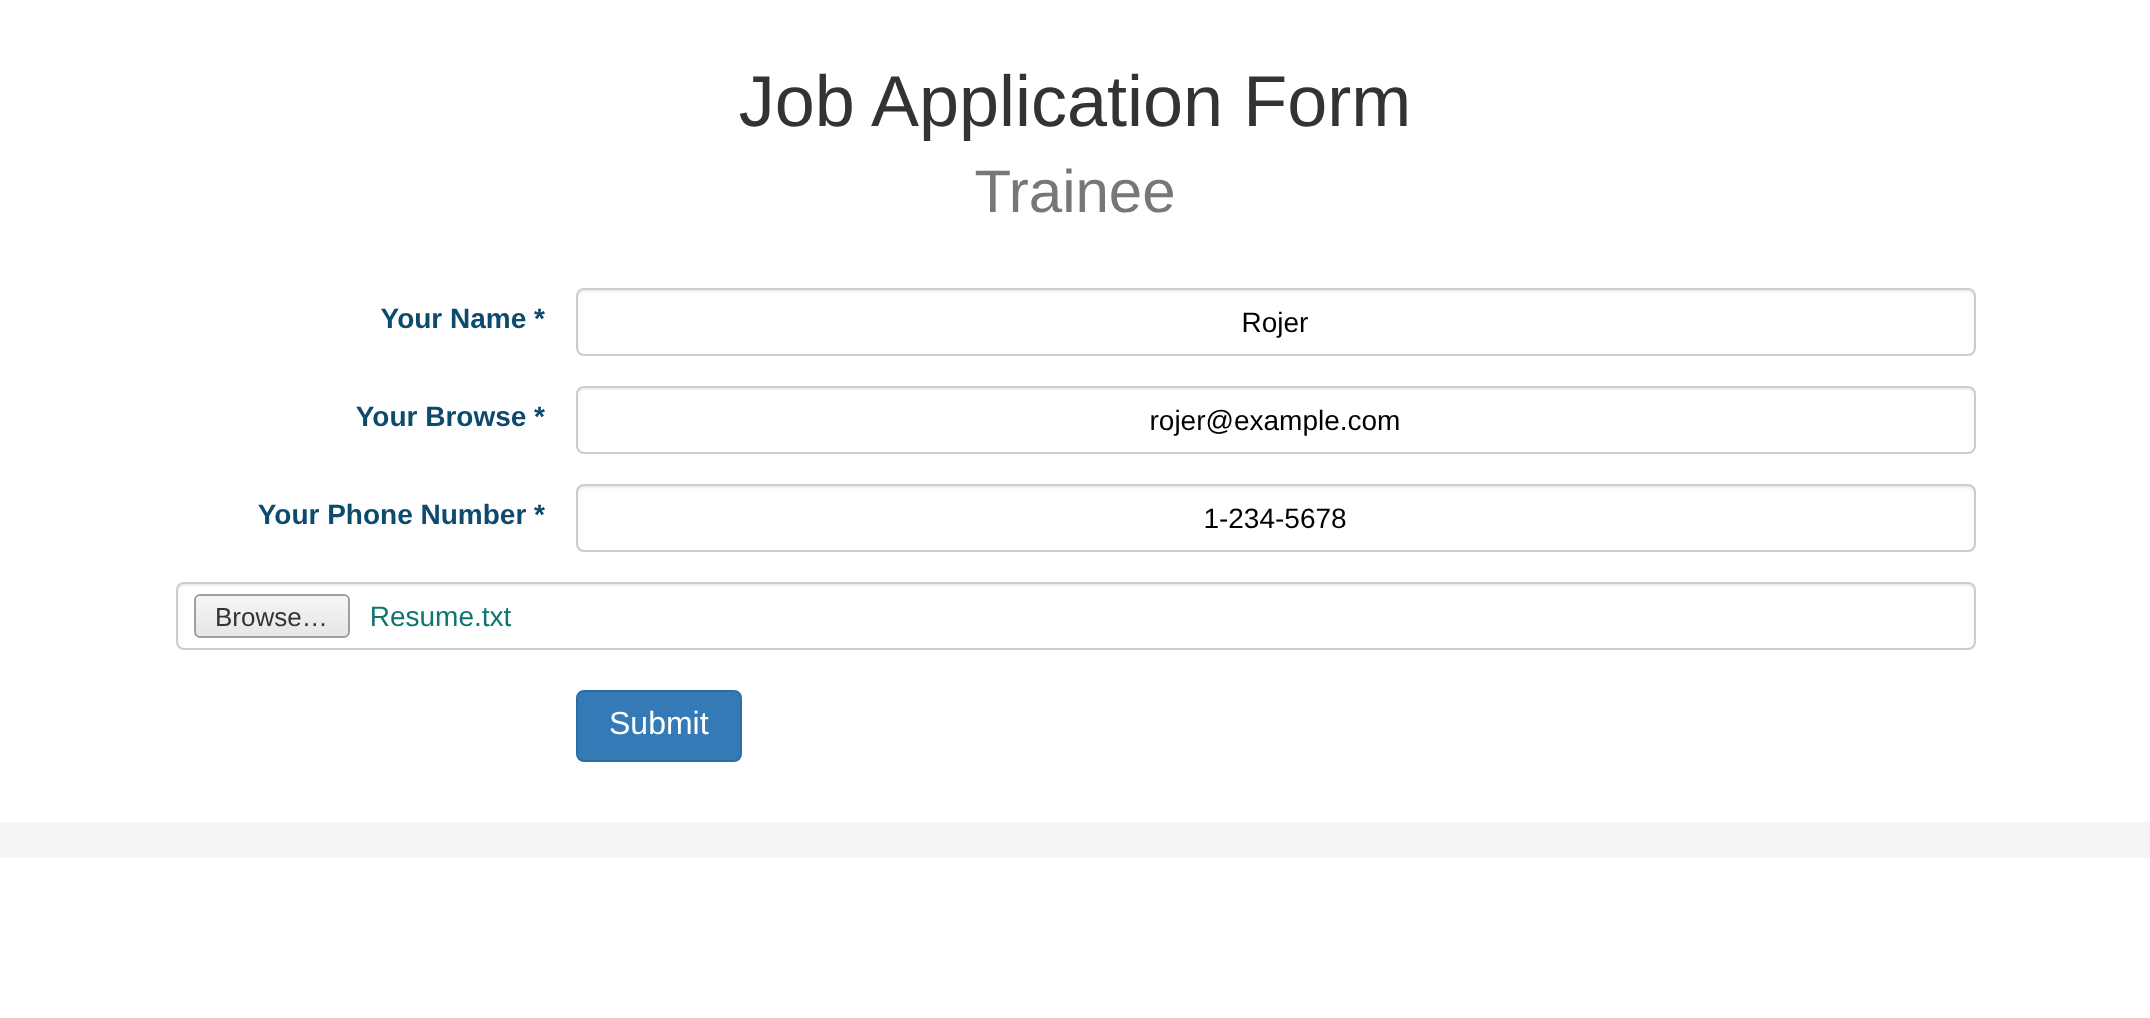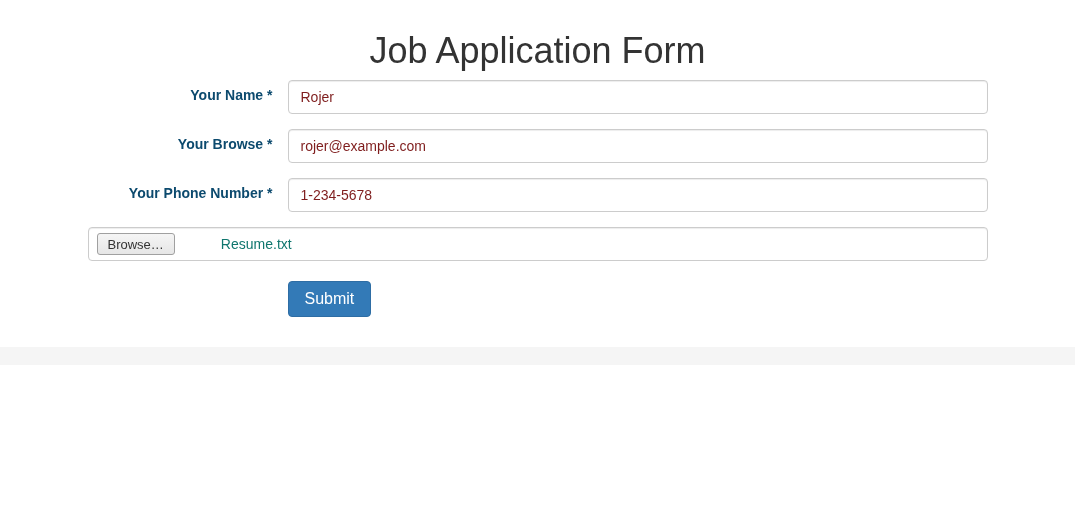--- a/index.html
+++ b/index.html
@@ -51,26 +51,27 @@
     .form-control-wrap {
       flex: 1;
     }
     .form-control {
       display: block;
       width: 100%;
       height: 34px;
       padding: 6px 12px;
       font-size: 14px;
       line-height: 1.42857;
-      color: #7f1d1d;
+      color: #000000;
       background-color: #fff;
       border: 1px solid #ccc;
       border-radius: 4px;
       box-shadow: inset 0 1px 1px rgba(0,0,0,.075);
       font-family: inherit;
+      text-align: center;
     }
     textarea.form-control {
       height: 58px;
       resize: both;
       vertical-align: top;
       padding: 6px 12px;
     }
     .textarea-wrap {
       position: relative;
     }
@@ -93,21 +94,20 @@
     .file-control {
       display: flex;
       align-items: center;
       width: 100%;
       height: 34px;
       padding: 4px 8px;
       background-color: #fff;
       border: 1px solid #ccc;
       border-radius: 4px;
       box-shadow: inset 0 1px 1px rgba(0,0,0,.075);
-      gap: 36px;
     }
     .browse-btn {
       font-family: inherit;
       font-size: 13px;
       height: 22px;
       padding: 0 10px;
       background: linear-gradient(#f5f5f5, #e6e6e6);
       border: 1px solid #a0a0a0;
       border-radius: 3px;
       color: #333;
@@ -138,20 +138,21 @@
       height: 18px;
       background: #f5f5f5;
       width: 100%;
     }
   </style>
 </head>
 <body>
 
 <div class="container">
   <h1 class="page-title">Job Application Form</h1>
+  <h2 class="subtitle">Trainee</h2>
 
   <div class="form-group">
     <label class="form-label">Your Name *</label>
     <div class="form-control-wrap">
       <input type="text" class="form-control" value="Rojer" style="">
     </div>
   </div>
 
   <div class="form-group">
     <label class="form-label">Your Browse *</label>

